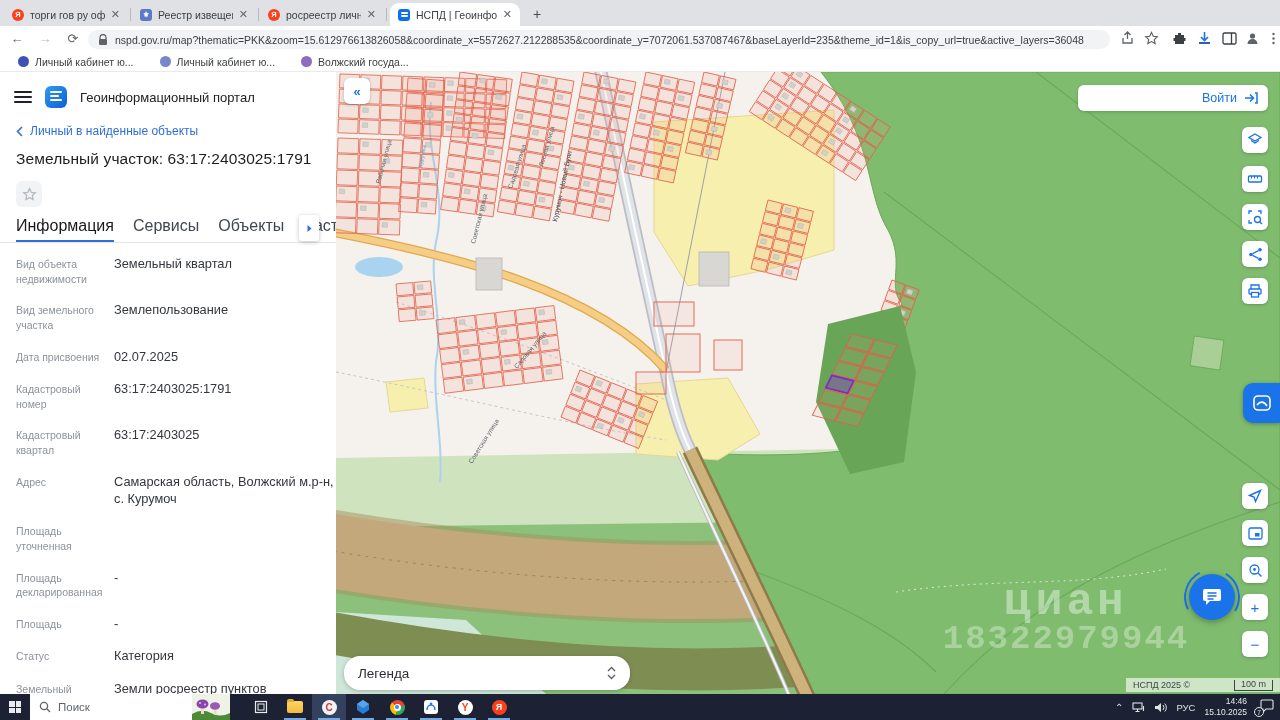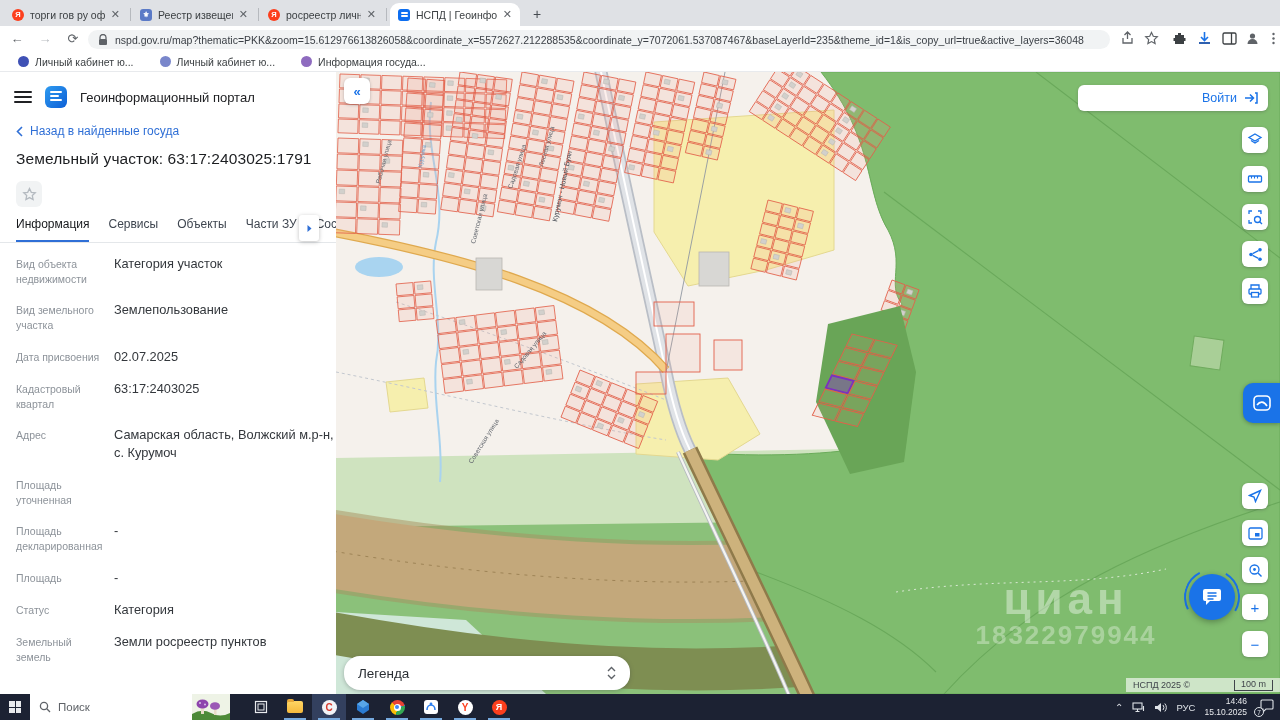--- a/index.html
+++ b/index.html
@@ -38,21 +38,21 @@
   .s-head { display:flex; align-items:center; gap:13px; padding:14px 16px 0 14px; }
   .burger { width:18px; height:12px; display:flex; flex-direction:column; justify-content:space-between; }
   .burger i { height:2px; background:#202124; border-radius:1px; }
   .s-logo { width:22px; height:22px; border-radius:6px; background:linear-gradient(135deg,#2e9bf0,#0d5fd6); position:relative; }
   .s-logo i { position:absolute; left:5px; height:2px; background:#fff; border-radius:1px; }
   .s-title { font-size:13px; color:#202124; }
   .backlink { margin:16px 16px 0; font-size:12px; color:#2f6fd6; display:flex; gap:7px; align-items:center; }
   .s-h1 { margin:12px 16px 0; font-size:15.5px; color:#1c1e21; font-weight:500; letter-spacing:.1px; }
   .starbox { margin:13px 16px 0; width:26px; height:26px; background:#f1f3f4; border-radius:6px; display:flex; align-items:center; justify-content:center; color:#aab0b6; font-size:14px; }
   .s-tabs { position:relative; margin-top:10px; padding:0 0 0 16px; display:flex; gap:19px; border-bottom:1px solid #e4e7ea; height:26px; width:336px; }
-  .s-tab { font-size:12px; color:#3f4650; white-space:nowrap; padding-bottom:15px; }
+  .s-tab { font-size:16px; color:#3f4650; white-space:nowrap; padding-bottom:15px; }
   .s-tab.active { color:#17191c; border-bottom:2px solid #2f6fd6; }
   .s-tab.clip { max-width:30px; overflow:hidden; }
   .tab-more { position:absolute; right:17px; top:-2px; width:20px; height:26px; background:#fff; box-shadow:0 1px 4px rgba(0,0,0,.25); border-radius:3px; display:flex; align-items:center; justify-content:center; }
   .tab-more svg { display:block; }
   #fields { padding:4px 16px 0; }
   .frow { display:flex; padding:8px 0 7px; }
   .flabel { width:98px; flex:0 0 auto; font-size:10.5px; color:#8d939a; line-height:1.4; padding-top:2px; padding-right:8px; }
   .fvalue { flex:1; font-size:12.8px; color:#33373c; line-height:1.35; }
   #side-scroll { position:absolute; right:2px; top:6px; width:7px; height:140px; background:#ccd0d5; border-radius:4px; }
   #side-arrow { position:absolute; right:3px; bottom:3px; font-size:8px; color:#7c828a; }
@@ -70,21 +70,21 @@
   .fab-arc { position:absolute; width:56px; height:56px; border:2px solid transparent; border-radius:50%; left:848px; top:497px; }
   .fab-arc.l { border-left-color:#1a73e8; transform:rotate(18deg); }
   .fab-arc.r { border-right-color:#1a73e8; transform:rotate(-14deg); }
   #legend { position:absolute; left:8px; top:584px; width:286px; height:34px; background:#fff; border-radius:16px; box-shadow:0 1px 4px rgba(60,64,67,.35); display:flex; align-items:center; justify-content:space-between; padding:0 14px; }
   #legend span { font-size:13.5px; color:#2b2f34; }
   #attrib { position:absolute; left:790px; top:606px; width:154px; height:14px; background:rgba(255,255,255,.62); display:flex; align-items:center; justify-content:space-between; padding:0 7px; }
   #attrib .a-txt { font-size:9px; color:#3f444a; }
   #attrib .scale { font-size:9px; color:#3f444a; border-left:1px solid #3f444a; border-right:1px solid #3f444a; border-bottom:1px solid #3f444a; padding:0 6px 1px; line-height:9px; }
   #wmark { position:absolute; left:580px; top:505px; width:300px; text-align:center; pointer-events:none; }
   #wmark .w1 { font-size:44px; font-weight:bold; color:rgba(255,255,255,.40); letter-spacing:5px; line-height:1.0; }
-  #wmark .w2 { font-size:26px; font-weight:bold; color:rgba(255,255,255,.33); letter-spacing:2px; line-height:1.1; }
+  #wmark .w2 { font-size:34px; font-weight:bold; color:rgba(255,255,255,.33); letter-spacing:2px; line-height:1.1;font-family:Liberation Mono, monospace; }
 
   
   #taskbar { position:absolute; left:0; top:694px; width:1280px; height:26px; background:#1c2233; display:flex; align-items:stretch;justify-content:space-between; }
   #startbtn { width:30px; display:flex; align-items:center; justify-content:center; }
   .winlogo { width:12px; height:12px; display:grid; grid-template-columns:5.5px 5.5px; grid-template-rows:5.5px 5.5px; gap:1px; }
   .winlogo i { background:#e8eaed; }
   #searchbox { width:200px; background:#fff; display:flex; align-items:center; gap:7px; padding:0 0 0 9px; position:relative; }
   #searchbox span { font-size:11.5px; color:#5f6368; flex:1; }
   .tb-app { width:34px; display:flex; align-items:center; justify-content:center; position:relative; }
   .tb-app.running::after { content:""; position:absolute; left:6px; right:6px; bottom:0; height:2px; background:#76a9dd; }
@@ -192,21 +192,21 @@
       <div class="bm">
         <div class="bicon" style="background: rgb(63, 81, 181);"></div>
         <span>Личный кабинет ю...</span>
       </div>
       <div class="bm">
         <div class="bicon" style="background: rgb(121, 134, 203);"></div>
         <span>Личный кабинет ю...</span>
       </div>
       <div class="bm">
         <div class="bicon" style="background: rgb(142, 107, 191);"></div>
-        <span>Информация госуда...</span>
+        <span>Волжский госуда...</span>
       </div>
     </div>
 
 <div id="sidebar">
   <div class="s-head">
     <div class="burger">
           <i></i>
           <i></i>
           <i></i>
         </div>
@@ -214,21 +214,21 @@
           <i style="top:5px;width:12px;"></i>
           <i style="top:9px;width:9px;"></i>
           <i style="top:13px;width:12px;"></i>
         </div>
     <div class="s-title">Геоинформационный портал</div>
   </div>
   <div class="backlink">
     <svg width="7" height="11" viewBox="0 0 7 11">
           <path d="M6 1L1.5 5.5 6 10" fill="none" stroke="#2f6fd6" stroke-width="1.6"></path>
         </svg>
-    <span>Назад в найденные госуда</span>
+    <span>Личный в найденные объекты</span>
   </div>
   <div class="s-h1">Земельный участок: 63:17:2403025:1791</div>
   <div class="starbox">
     <svg width="15" height="15" viewBox="0 0 15 15">
           <path d="M7.5 1.5l1.8 3.8 4 .5-3 2.8.8 4-3.6-2-3.6 2 .8-4-3-2.8 4-.5z" fill="none" stroke="#b4bac0" stroke-width="1.3"></path>
         </svg>
   </div>
   <div class="s-tabs">
     <div class="s-tab active">Информация</div>
         <div class="s-tab">Сервисы</div>
@@ -237,29 +237,33 @@
         <div class="s-tab clip">Соста</div>
         <div class="tab-more">
           <svg width="7" height="9" viewBox="0 0 7 9">
             <path d="M1.5 1l4 3.5-4 3.5z" fill="#2f6fd6"></path>
           </svg>
         </div>
   </div>
   <div id="fields">
         <div class="frow">
           <div class="flabel">Вид объекта недвижимости</div>
-          <div class="fvalue">Категория участок</div>
+          <div class="fvalue">Земельный квартал</div>
         </div>
         <div class="frow">
           <div class="flabel">Вид земельного участка</div>
           <div class="fvalue">Землепользование</div>
         </div>
         <div class="frow">
           <div class="flabel">Дата присвоения</div>
           <div class="fvalue">02.07.2025</div>
+        </div>
+        <div class="frow">
+          <div class="flabel">Кадастровый номер</div>
+          <div class="fvalue">63:17:2403025:1791</div>
         </div>
         <div class="frow">
           <div class="flabel">Кадастровый квартал</div>
           <div class="fvalue">63:17:2403025</div>
         </div>
         <div class="frow">
           <div class="flabel">Адрес</div>
           <div class="fvalue">Самарская область, Волжский м.р-н, с. Курумоч</div>
         </div>
         <div class="frow">

